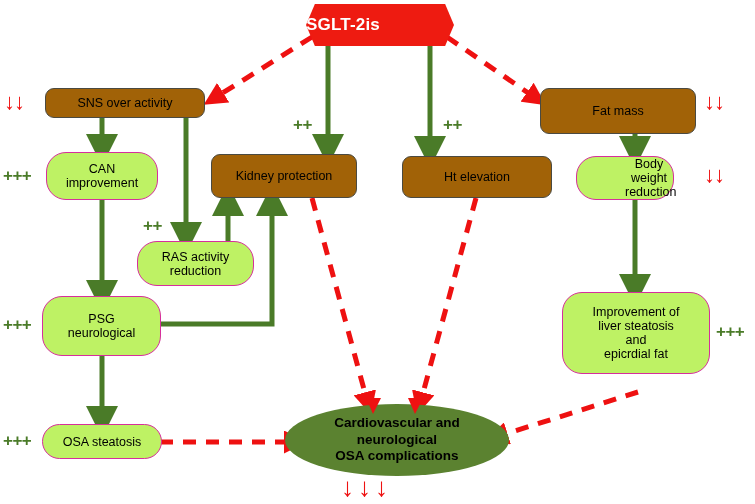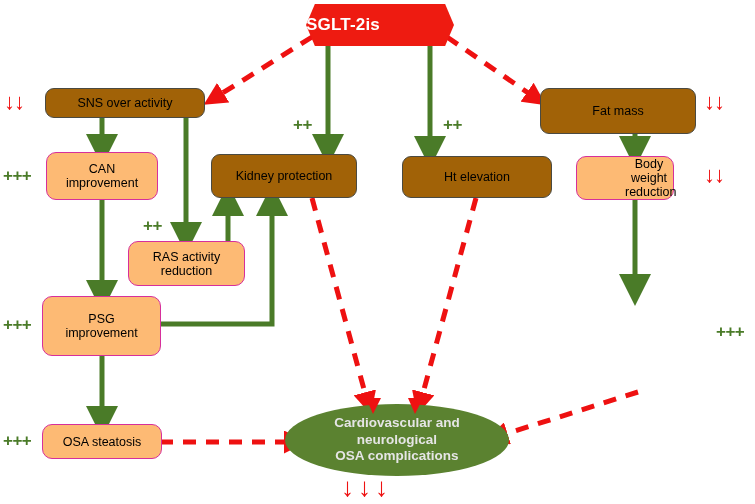--- a/index.html
+++ b/index.html
@@ -22,23 +22,23 @@
   }
   .node span{display:block;width:100%;padding:0 4px;white-space:pre-line;}
 
   .node.peach{
     background:#a16207;
     border:1.6px solid #4a4a42;
     border-radius:9px;
     font-size:12.5px;
   }
   .node.pink{
-    background:#fdba74;
+    background:#bef264;
     border:1.8px solid #d62f9c;
-    border-radius:10px;
+    border-radius:20px;
     font-size:12.5px;
   }
 
   
   .hexnode{
     position:absolute;
     background:#ee1b11;
     color:#ffffff;
     font-weight:bold;
     font-size:17px;
@@ -46,21 +46,21 @@
     clip-path:polygon(6% 0%, 94% 0%, 100% 50%, 94% 100%, 6% 100%, 0% 50%);
     z-index:6;
     letter-spacing:0.2px;
   }
 
   
   .ellipse{
     position:absolute;
     background:#5b8230;
     border-radius:50%;
-    color:#e5e5e5;
+    color:#000000;
     font-weight:bold;
     font-size:13.5px;
     display:flex;align-items:center;justify-content:center;
     text-align:center;
     line-height:1.25;
     z-index:5;
   }
   .ellipse span{display:block;white-space:pre-line;}
 
   
@@ -158,39 +158,45 @@
 
   <div class="node peach" style="left:540px;top:88px;width:156px;height:46px;">
     <span>Fat mass</span>
   </div>
 
   <div class="node pink" style="left:46px;top:152px;width:112px;height:48px;">
     <span>CAN
 improvement</span>
   </div>
 
-  <div class="node pink" style="left:128px;top:241px;width:117px;height:45px;">
+  <div class="node pink" style="left:137px;top:241px;width:117px;height:45px;">
     <span>RAS activity
 reduction</span>
   </div>
 
   <div class="node pink" style="left:42px;top:296px;width:119px;height:60px;">
     <span>PSG
-improvement</span>
+neurological</span>
   </div>
 
   <div class="node pink" style="left:42px;top:424px;width:120px;height:35px;">
     <span>OSA steatosis</span>
   </div>
 
   <div class="node pink" style="left:576px;top:156px;width:98px;height:44px;padding-left:48px;">
     <span>Body weight
 reduction</span>
   </div>
 
+  <div class="node pink" style="left:562px;top:292px;width:148px;height:82px;">
+    <span>Improvement of
+liver steatosis
+and
+epicrdial fat</span>
+  </div>
 
   <div class="ellipse" style="left:285px;top:404px;width:224px;height:72px;">
     <span>Cardiovascular and
 neurological
 OSA complications</span>
   </div>
 
   <div class="downarrows" style="left:4px;top:91px;">↓↓</div>
 
   <div class="plus" style="left:3px;top:166px;">+++</div>

